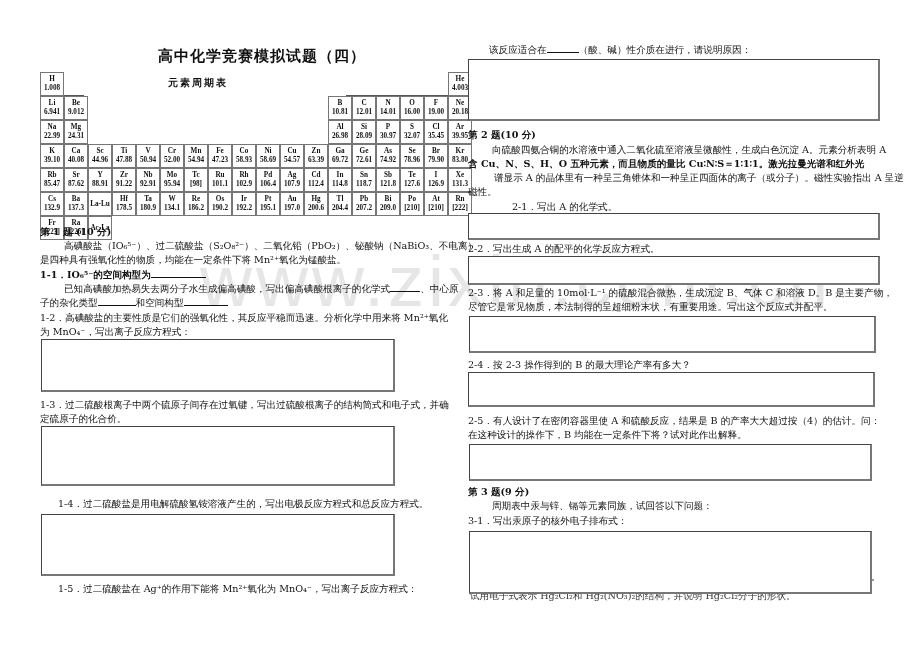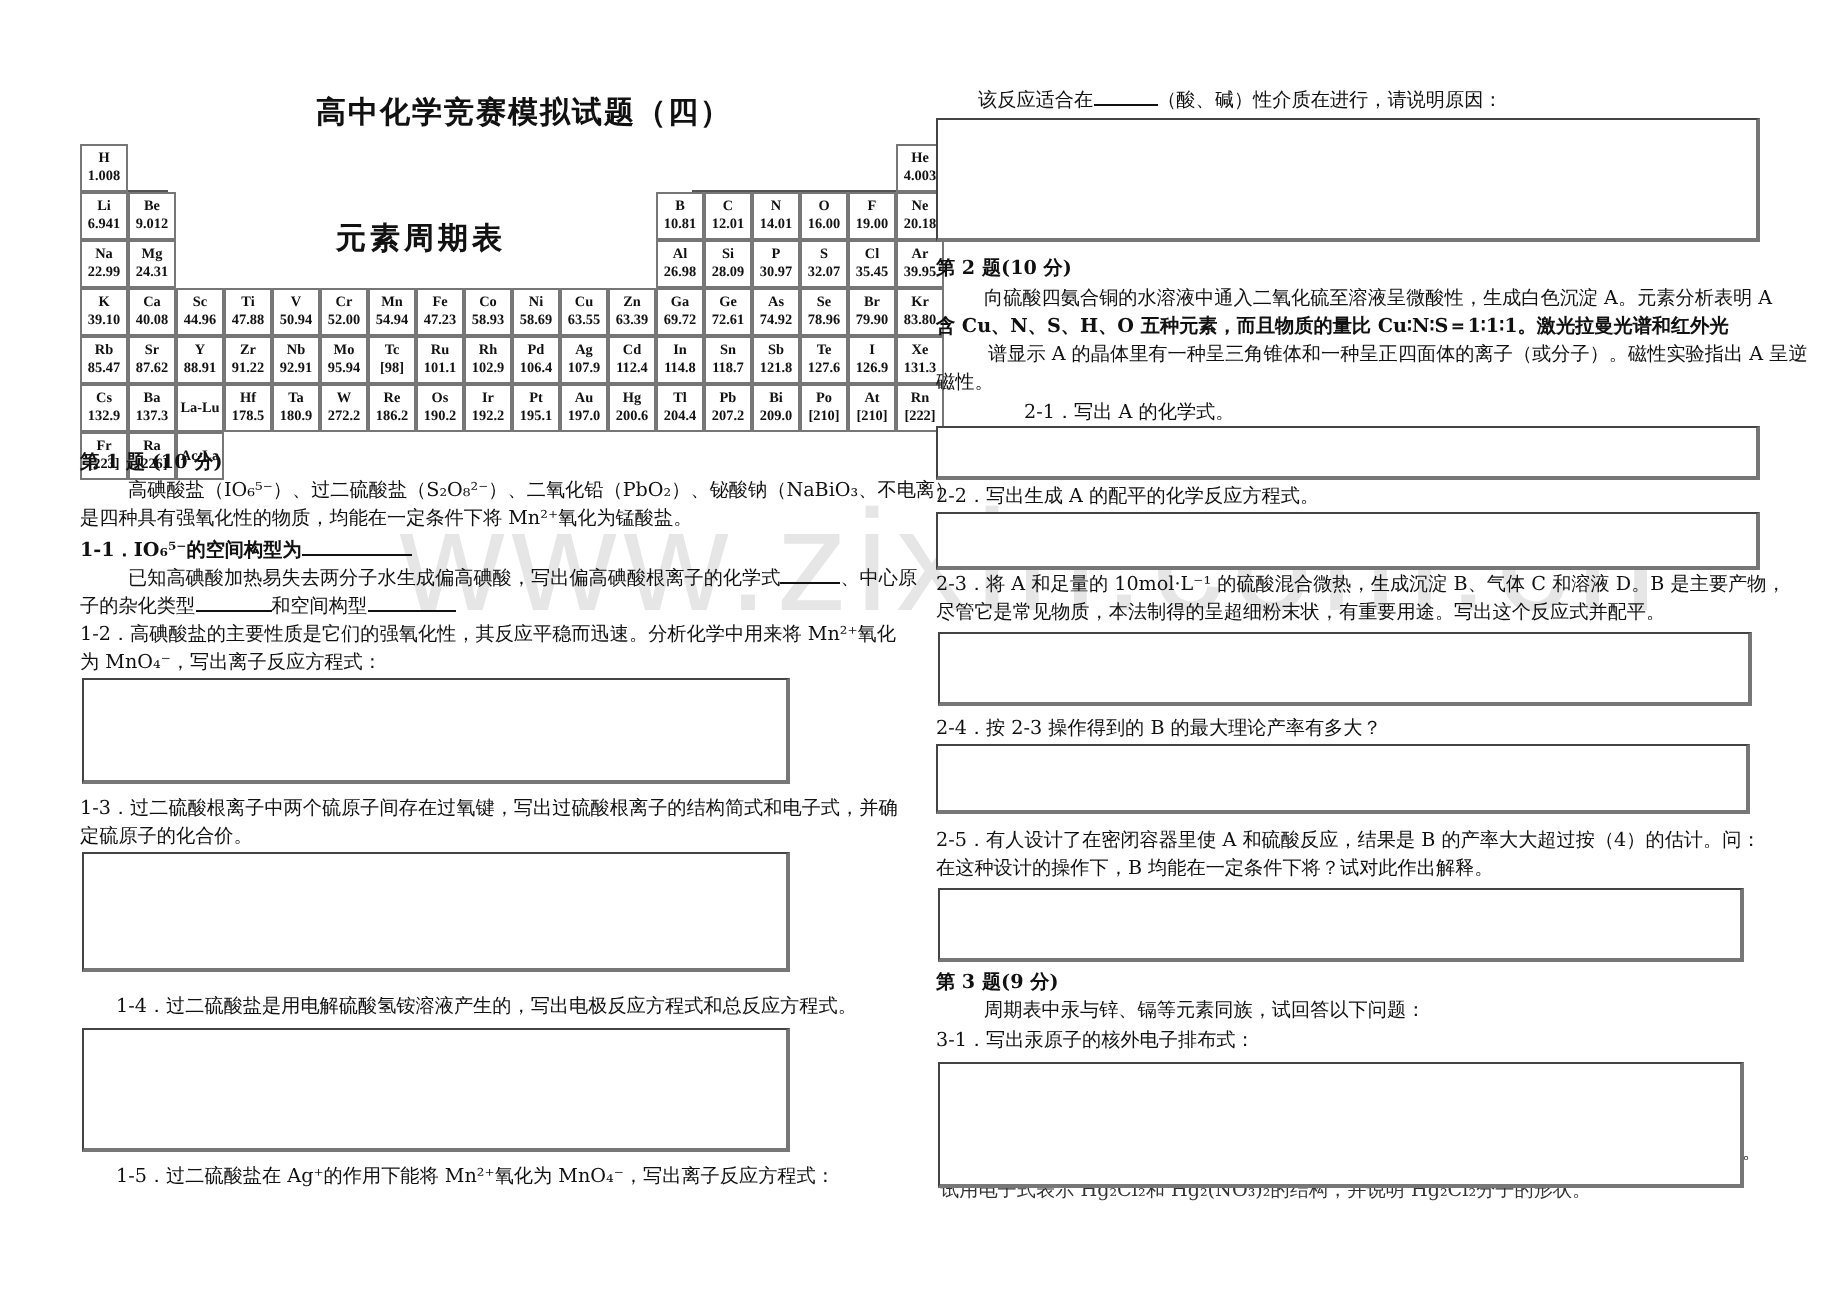--- a/index.html
+++ b/index.html
@@ -1,20 +1,20 @@
 <!DOCTYPE html>
 <html><head>
 <meta charset="utf-8">
 <style>
   html, body { margin:0; padding:0; }
   body { width:920px; height:650px; background:#ffffff; position:relative; overflow:hidden;
          font-family:"DejaVu Serif","Liberation Serif",serif; color:#111; }
   .abs { position:absolute; }
   .title { font-size:15px; font-weight:bold; letter-spacing:1px; }
-  .subtitle { font-size:15px; font-weight:bold; letter-spacing:2px;margin-top:34px; }
+  .subtitle { font-size:10px; font-weight:bold; letter-spacing:2px; }
   .txt { font-size:9.6px; line-height:15px; white-space:nowrap; }
   .b { font-weight:bold; }
   .indent { text-indent:24px; }
   .box { position:absolute; border:1px solid #444; border-right:2px solid #777; border-bottom:2px solid #777; background:#fff; }
   .blank { display:inline-block; border-bottom:1px solid #111; height:10px; vertical-align:baseline; }
   .watermark { position:absolute; font-family:"Liberation Sans",sans-serif; font-size:72px; color:#e6e6e6; letter-spacing:4px; }
   .line-under { position:absolute; height:1px; background:#555; }
 </style>
 </head>
 <body>
@@ -132,21 +132,21 @@
     <div class="abs" style="left: 232px; top: 144px; width: 24px; height: 24px; border: 1px solid rgb(119, 119, 119); box-sizing: border-box; text-align: center; font-family: &quot;Liberation Serif&quot;, &quot;DejaVu Serif&quot;, serif; font-weight: bold; font-size: 7.2px; line-height: 9px; padding-top: 2px; background: rgb(255, 255, 255);">
       <div>Co</div>
       <div>58.93</div>
     </div>
     <div class="abs" style="left: 256px; top: 144px; width: 24px; height: 24px; border: 1px solid rgb(119, 119, 119); box-sizing: border-box; text-align: center; font-family: &quot;Liberation Serif&quot;, &quot;DejaVu Serif&quot;, serif; font-weight: bold; font-size: 7.2px; line-height: 9px; padding-top: 2px; background: rgb(255, 255, 255);">
       <div>Ni</div>
       <div>58.69</div>
     </div>
     <div class="abs" style="left: 280px; top: 144px; width: 24px; height: 24px; border: 1px solid rgb(119, 119, 119); box-sizing: border-box; text-align: center; font-family: &quot;Liberation Serif&quot;, &quot;DejaVu Serif&quot;, serif; font-weight: bold; font-size: 7.2px; line-height: 9px; padding-top: 2px; background: rgb(255, 255, 255);">
       <div>Cu</div>
-      <div>63.55</div>
+      <div>54.57</div>
     </div>
     <div class="abs" style="left: 304px; top: 144px; width: 24px; height: 24px; border: 1px solid rgb(119, 119, 119); box-sizing: border-box; text-align: center; font-family: &quot;Liberation Serif&quot;, &quot;DejaVu Serif&quot;, serif; font-weight: bold; font-size: 7.2px; line-height: 9px; padding-top: 2px; background: rgb(255, 255, 255);">
       <div>Zn</div>
       <div>63.39</div>
     </div>
     <div class="abs" style="left: 328px; top: 144px; width: 24px; height: 24px; border: 1px solid rgb(119, 119, 119); box-sizing: border-box; text-align: center; font-family: &quot;Liberation Serif&quot;, &quot;DejaVu Serif&quot;, serif; font-weight: bold; font-size: 7.2px; line-height: 9px; padding-top: 2px; background: rgb(255, 255, 255);">
       <div>Ga</div>
       <div>69.72</div>
     </div>
     <div class="abs" style="left: 352px; top: 144px; width: 24px; height: 24px; border: 1px solid rgb(119, 119, 119); box-sizing: border-box; text-align: center; font-family: &quot;Liberation Serif&quot;, &quot;DejaVu Serif&quot;, serif; font-weight: bold; font-size: 7.2px; line-height: 9px; padding-top: 2px; background: rgb(255, 255, 255);">
@@ -256,21 +256,21 @@
     <div class="abs" style="left: 112px; top: 192px; width: 24px; height: 24px; border: 1px solid rgb(119, 119, 119); box-sizing: border-box; text-align: center; font-family: &quot;Liberation Serif&quot;, &quot;DejaVu Serif&quot;, serif; font-weight: bold; font-size: 7.2px; line-height: 9px; padding-top: 2px; background: rgb(255, 255, 255);">
       <div>Hf</div>
       <div>178.5</div>
     </div>
     <div class="abs" style="left: 136px; top: 192px; width: 24px; height: 24px; border: 1px solid rgb(119, 119, 119); box-sizing: border-box; text-align: center; font-family: &quot;Liberation Serif&quot;, &quot;DejaVu Serif&quot;, serif; font-weight: bold; font-size: 7.2px; line-height: 9px; padding-top: 2px; background: rgb(255, 255, 255);">
       <div>Ta</div>
       <div>180.9</div>
     </div>
     <div class="abs" style="left: 160px; top: 192px; width: 24px; height: 24px; border: 1px solid rgb(119, 119, 119); box-sizing: border-box; text-align: center; font-family: &quot;Liberation Serif&quot;, &quot;DejaVu Serif&quot;, serif; font-weight: bold; font-size: 7.2px; line-height: 9px; padding-top: 2px; background: rgb(255, 255, 255);">
       <div>W</div>
-      <div>272.2</div>
+      <div>134.1</div>
     </div>
     <div class="abs" style="left: 184px; top: 192px; width: 24px; height: 24px; border: 1px solid rgb(119, 119, 119); box-sizing: border-box; text-align: center; font-family: &quot;Liberation Serif&quot;, &quot;DejaVu Serif&quot;, serif; font-weight: bold; font-size: 7.2px; line-height: 9px; padding-top: 2px; background: rgb(255, 255, 255);">
       <div>Re</div>
       <div>186.2</div>
     </div>
     <div class="abs" style="left: 208px; top: 192px; width: 24px; height: 24px; border: 1px solid rgb(119, 119, 119); box-sizing: border-box; text-align: center; font-family: &quot;Liberation Serif&quot;, &quot;DejaVu Serif&quot;, serif; font-weight: bold; font-size: 7.2px; line-height: 9px; padding-top: 2px; background: rgb(255, 255, 255);">
       <div>Os</div>
       <div>190.2</div>
     </div>
     <div class="abs" style="left: 232px; top: 192px; width: 24px; height: 24px; border: 1px solid rgb(119, 119, 119); box-sizing: border-box; text-align: center; font-family: &quot;Liberation Serif&quot;, &quot;DejaVu Serif&quot;, serif; font-weight: bold; font-size: 7.2px; line-height: 9px; padding-top: 2px; background: rgb(255, 255, 255);">

